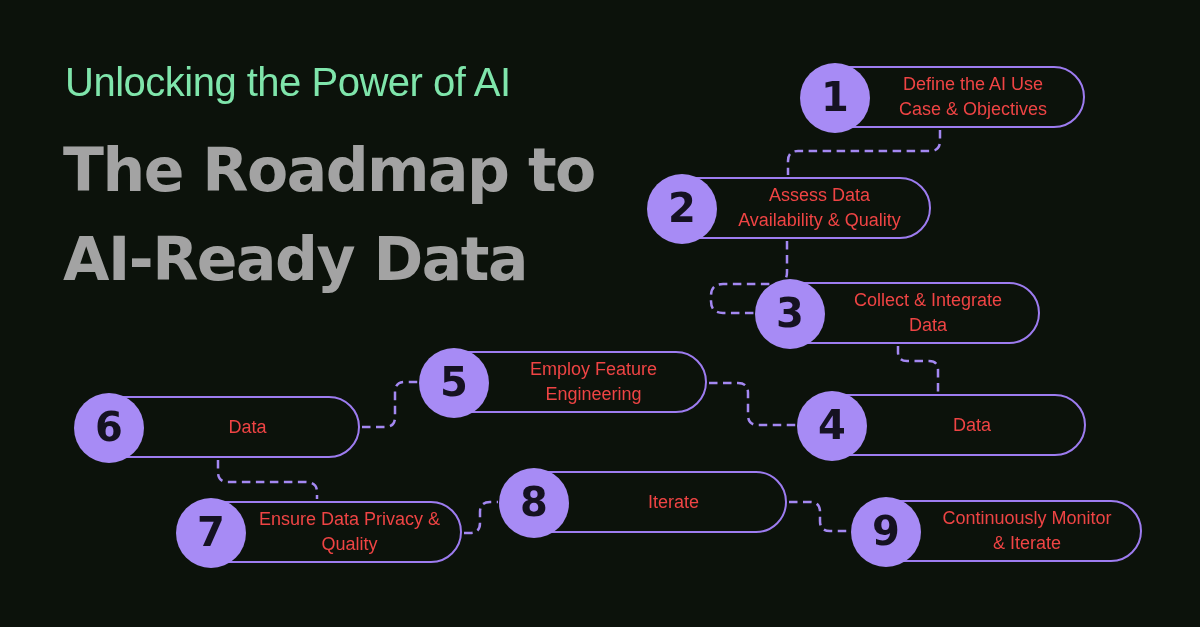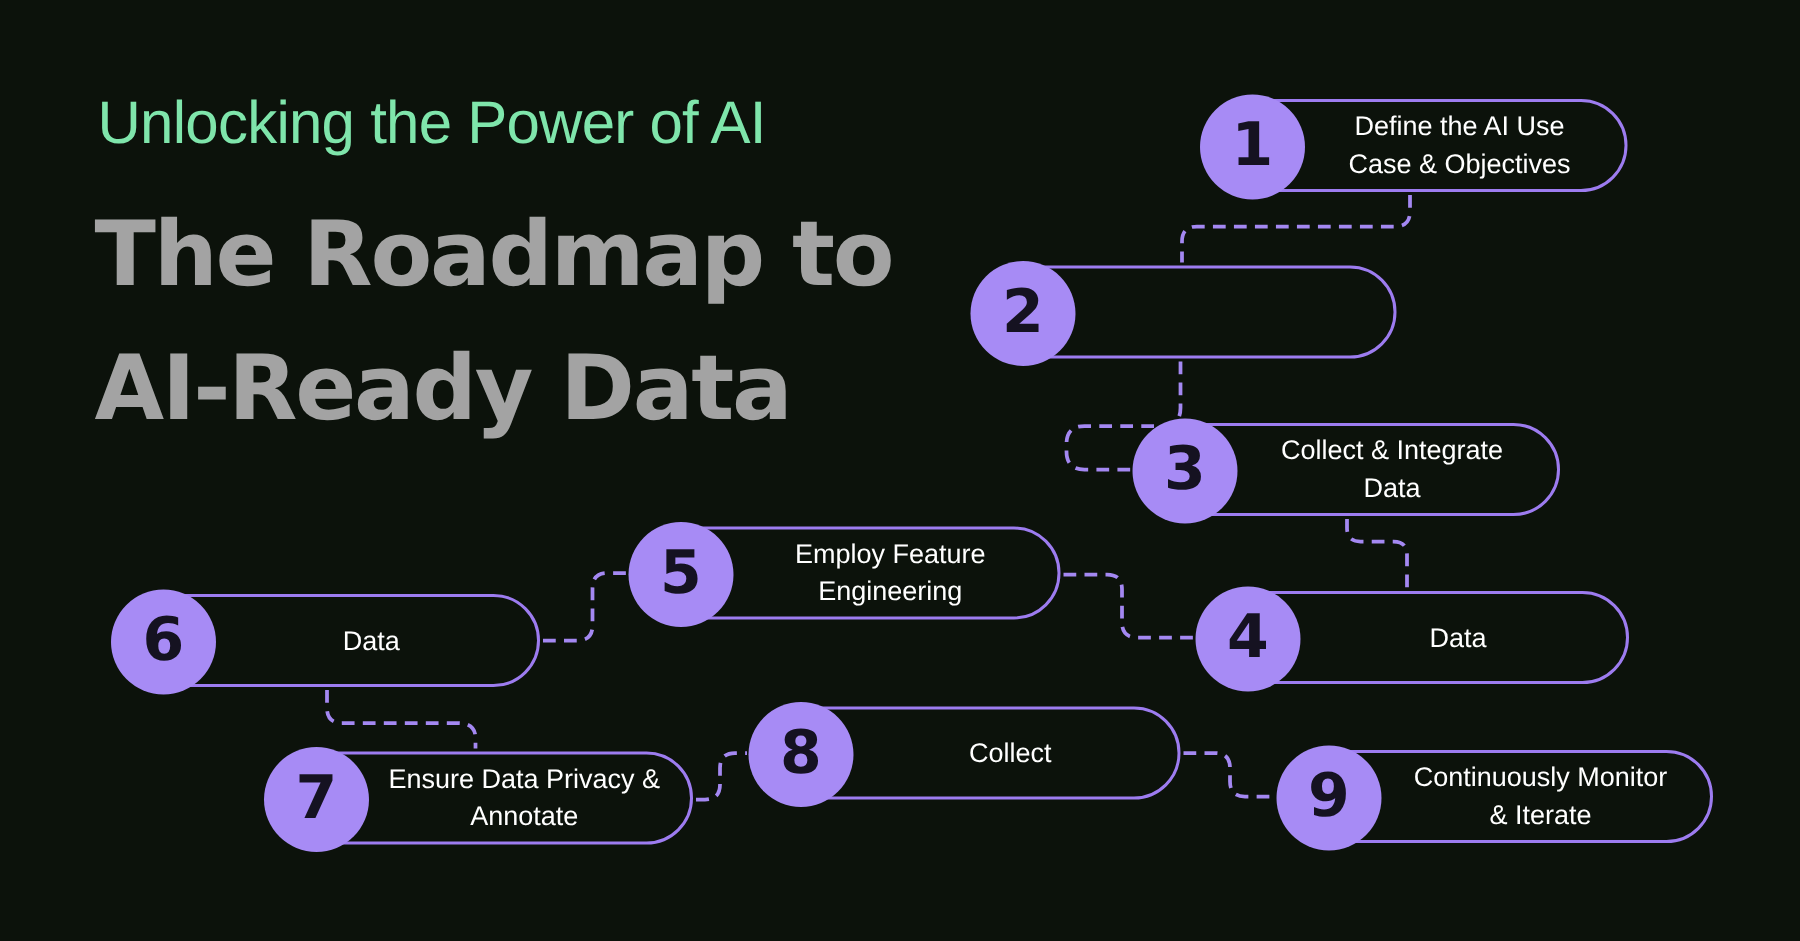--- a/index.html
+++ b/index.html
@@ -73,21 +73,21 @@
     transform: translateY(-1px);
   }
   .label {
     position: absolute;
     left: 66px; right: 6px; top: 0; bottom: 0;
     display: flex;
     flex-direction: column;
     align-items: center;
     justify-content: center;
     text-align: center;
-    color: #ffffff;
+    color: #ef4444;
     font-size: 18px;
     font-weight: 500;
     line-height: 25px;
     white-space: nowrap;
   }
   .label span { display: block; }
 </style>
 </head>
 <body>
 
@@ -117,20 +117,24 @@
     <div class="label">
       <span>Define the AI Use</span>
       <span>Case &amp; Objectives</span>
     </div>
   </div>
 
   <div class="step" style="left:648px; top:177px; width:283px;">
     <div class="badge">
       <span>2</span>
     </div>
+    <div class="label">
+      <span>Assess Data</span>
+      <span>Availability &amp; Quality</span>
+    </div>
   </div>
 
   <div class="step" style="left:756px; top:282px; width:284px;">
     <div class="badge">
       <span>3</span>
     </div>
     <div class="label">
       <span>Collect &amp; Integrate</span>
       <span>Data</span>
     </div>
@@ -163,30 +167,30 @@
       <span>Data</span>
     </div>
   </div>
 
   <div class="step" style="left:177px; top:501px; width:285px;">
     <div class="badge">
       <span>7</span>
     </div>
     <div class="label">
       <span>Ensure Data Privacy &amp;</span>
-      <span>Annotate</span>
+      <span>Quality</span>
     </div>
   </div>
 
   <div class="step" style="left:500px; top:471px; width:287px;">
     <div class="badge">
       <span>8</span>
     </div>
     <div class="label">
-      <span>Collect</span>
+      <span>Iterate</span>
     </div>
   </div>
 
   <div class="step" style="left:852px; top:500px; width:290px;">
     <div class="badge">
       <span>9</span>
     </div>
     <div class="label">
       <span>Continuously Monitor</span>
       <span>&amp; Iterate</span>

